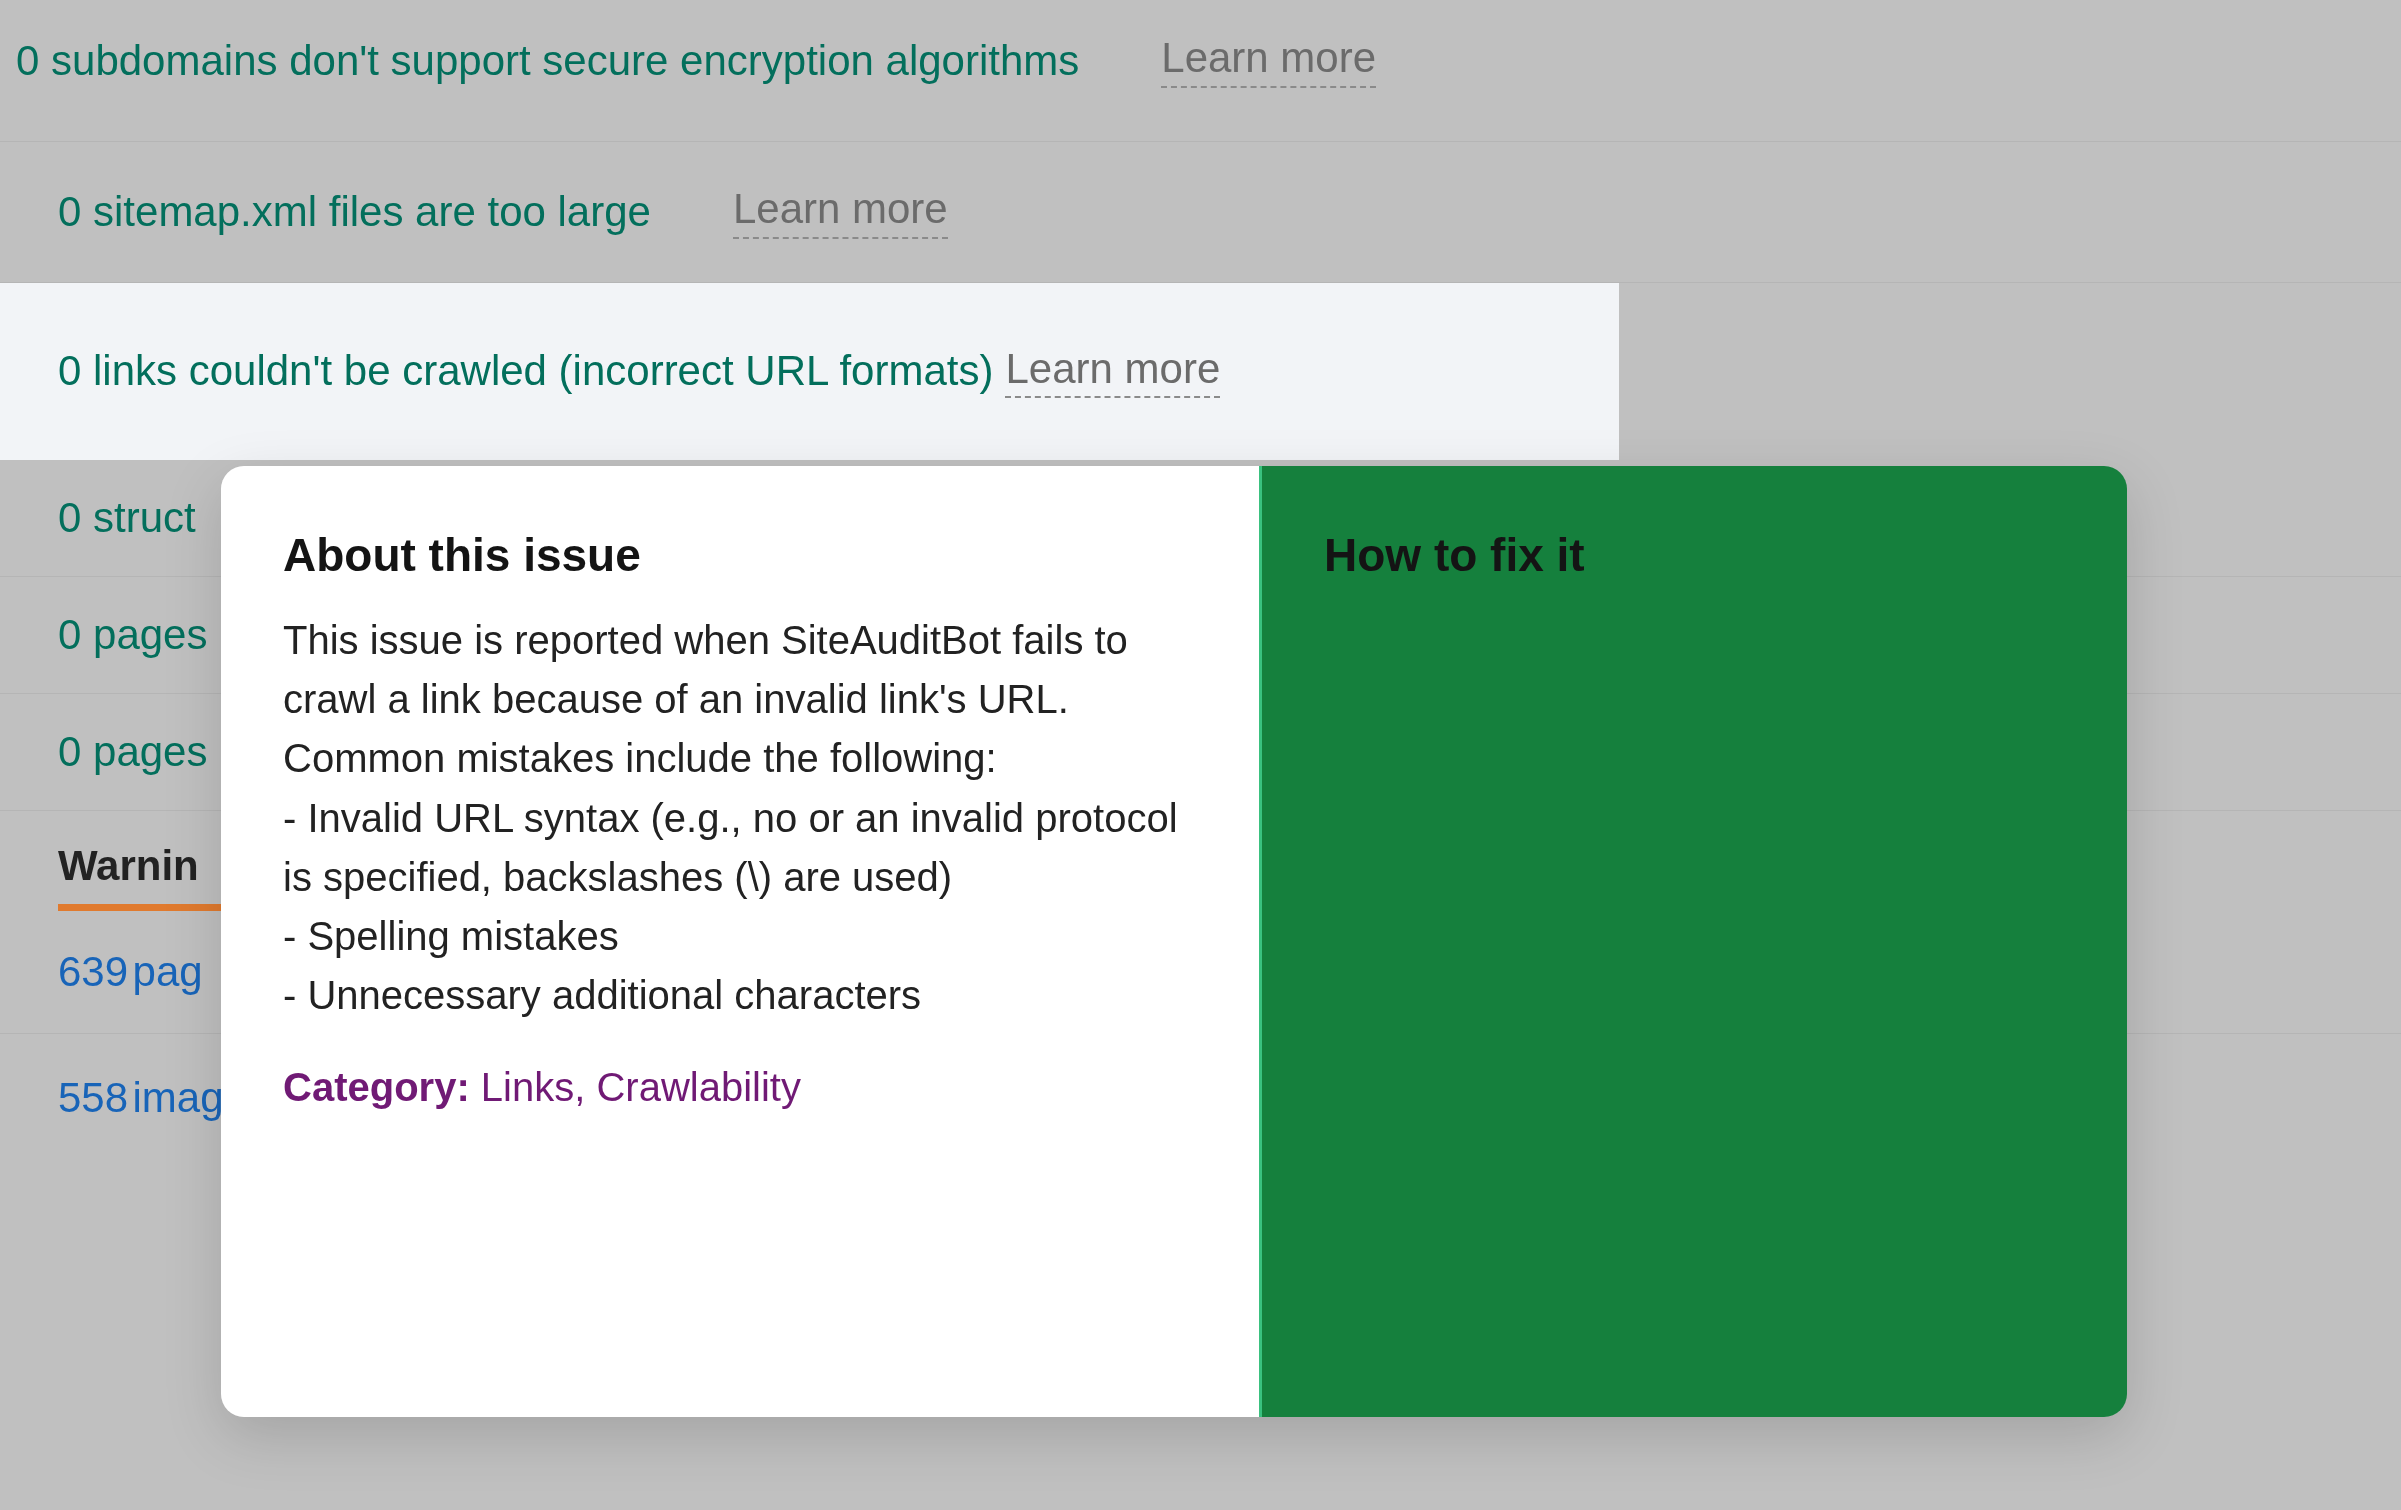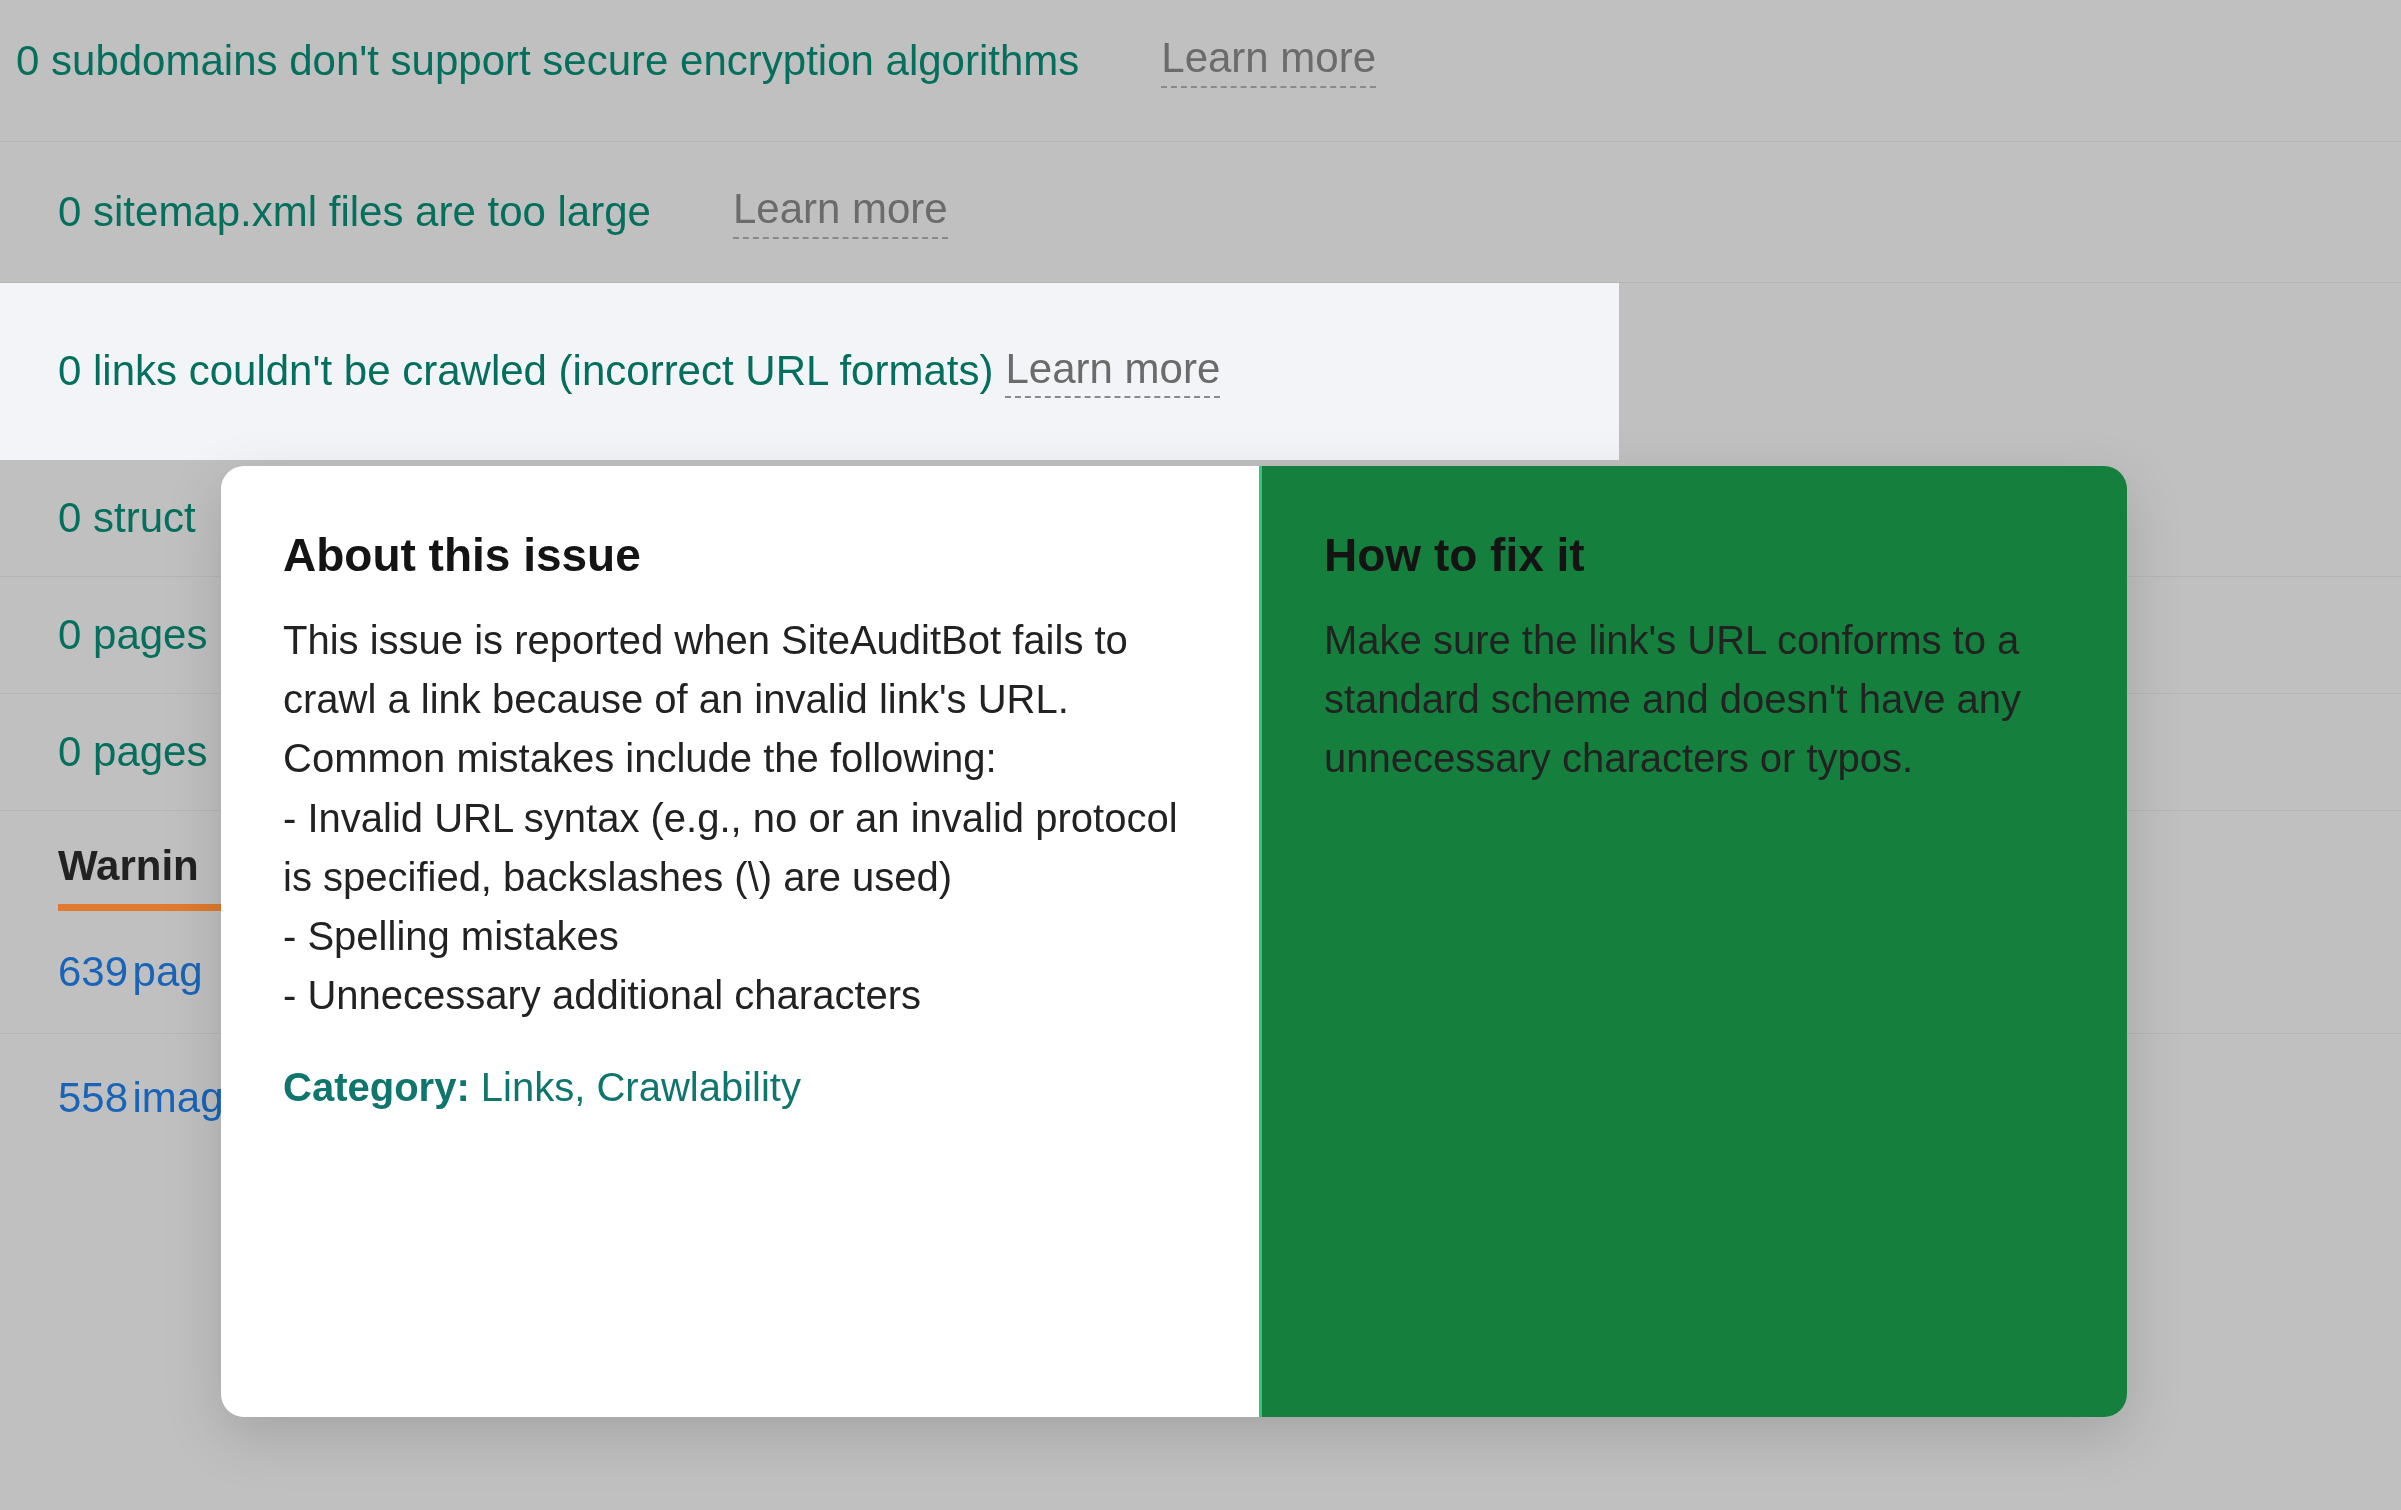--- a/index.html
+++ b/index.html
@@ -115,21 +115,21 @@
     }
     .tooltip-body {
       font-size: 40px;
       color: #222;
       line-height: 1.48;
       white-space: pre-line;
     }
     .tooltip-category {
       margin-top: 40px;
       font-size: 40px;
-      color: #0f766e;
+      color: #701a75;
     }
     .tooltip-category .cat-label {
       font-weight: 700;
     }
   </style>
 </head>
 <body>
 
 <div class="issue-list">
 
@@ -187,16 +187,15 @@
 - Invalid URL syntax (e.g., no or an invalid protocol is specified, backslashes (\) are used)
 - Spelling mistakes
 - Unnecessary additional characters</div>
     <div class="tooltip-category">
       <span class="cat-label">Category:</span>
       <span>Links, Crawlability</span>
     </div>
   </div>
   <div class="tooltip-right">
     <div class="tooltip-heading">How to fix it</div>
-    <div class="tooltip-body">Make sure the link's URL conforms to a standard scheme and doesn't have any unnecessary characters or typos.</div>
   </div>
 </div>
 
 
 </body></html>

